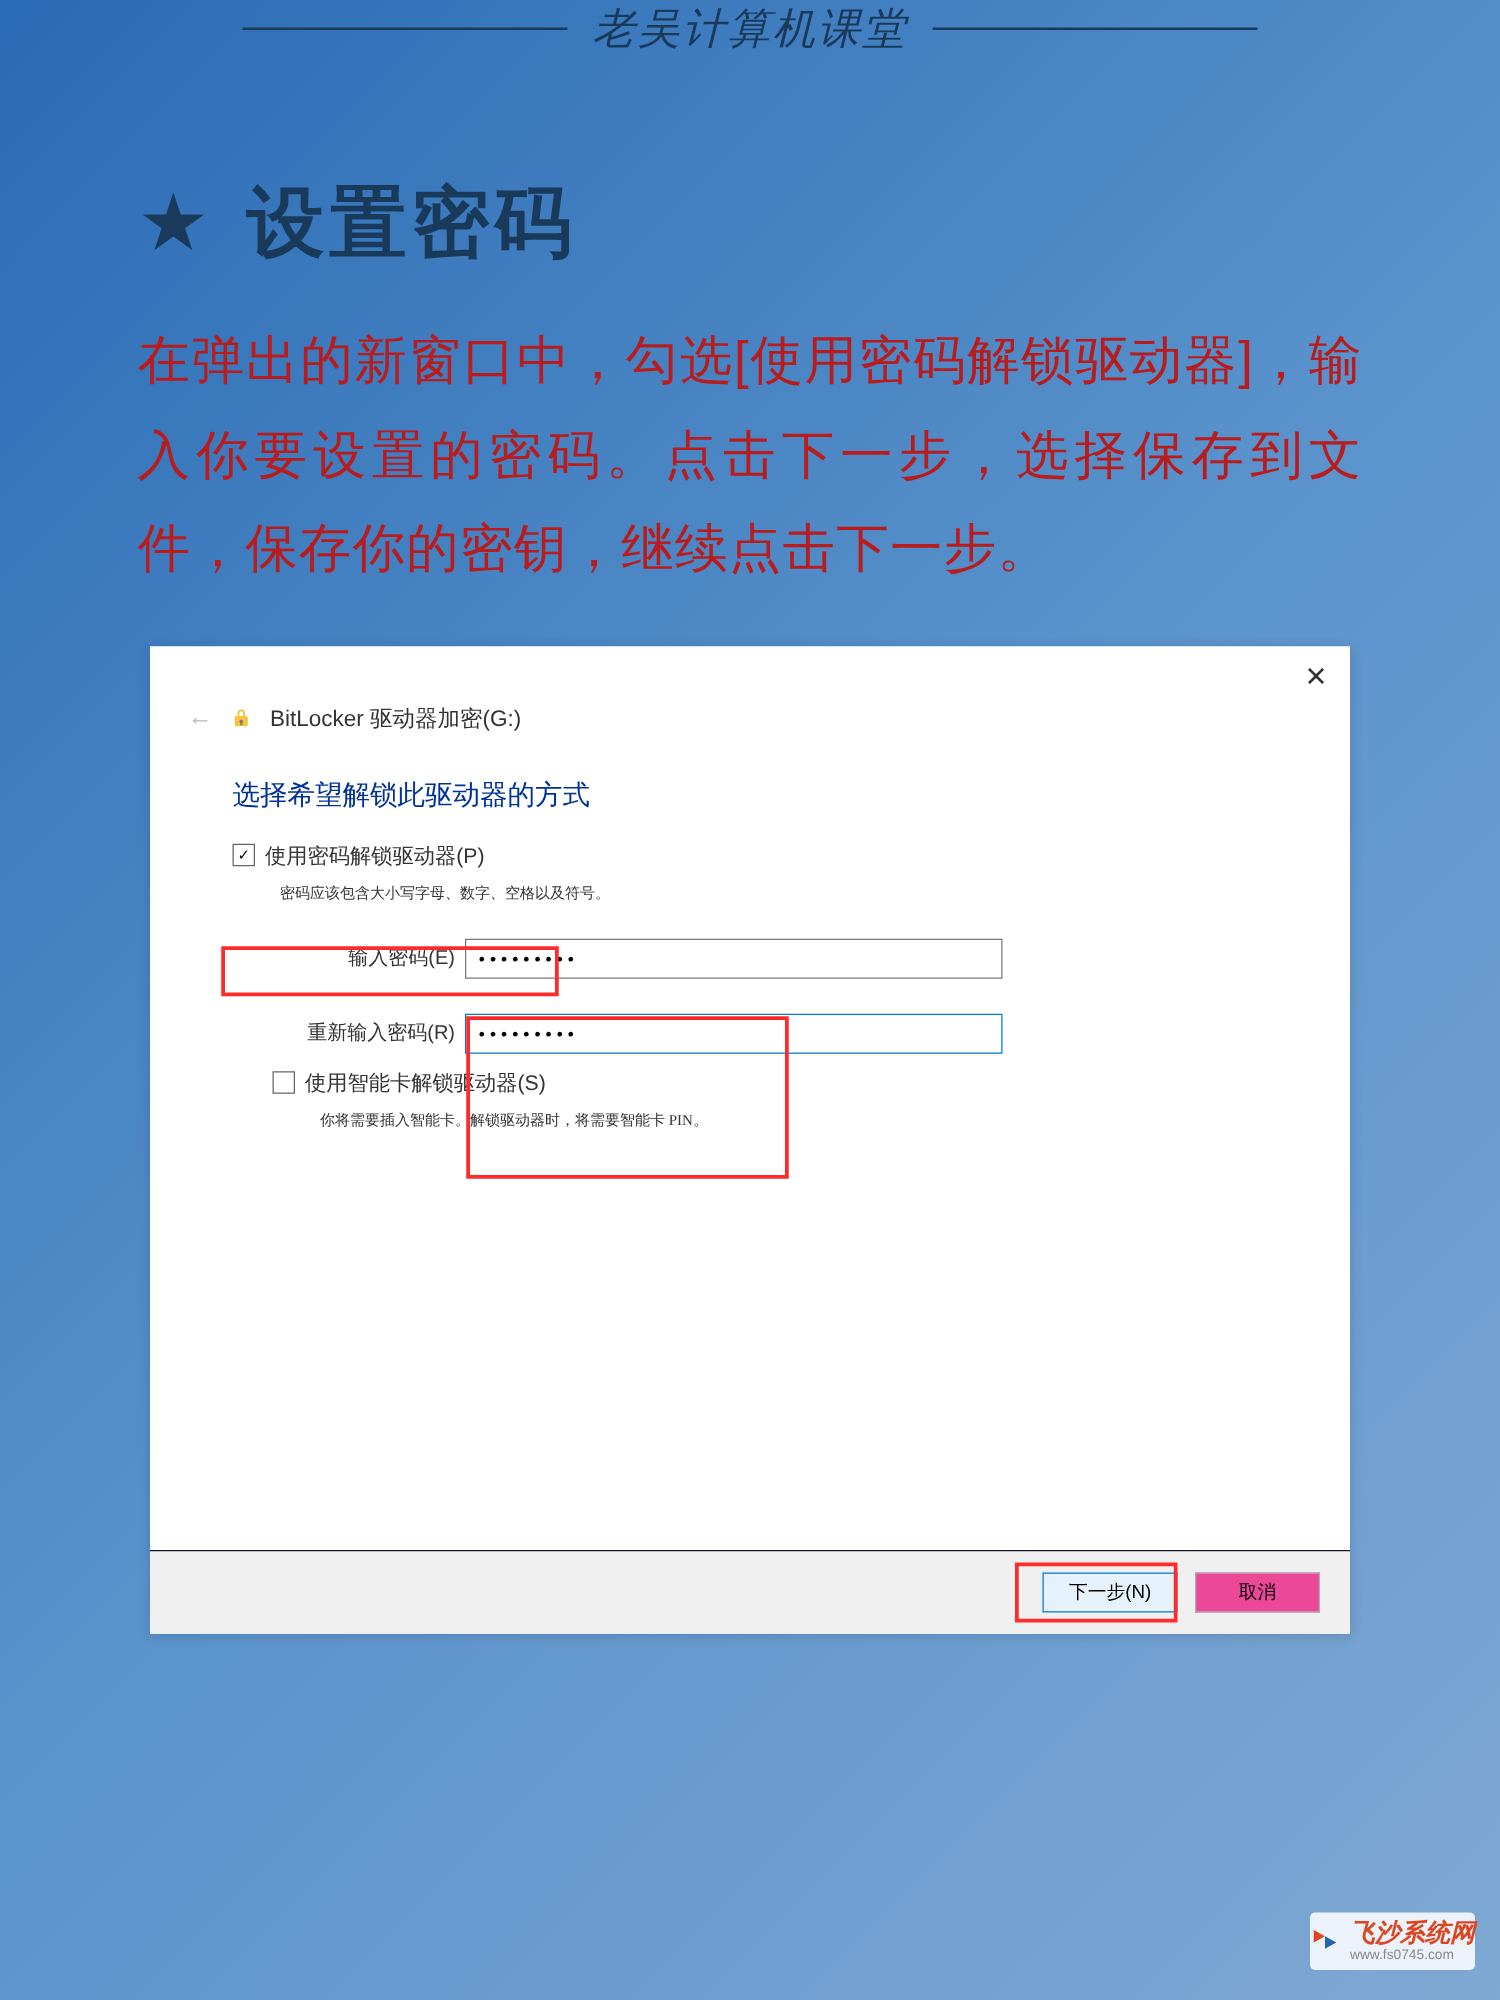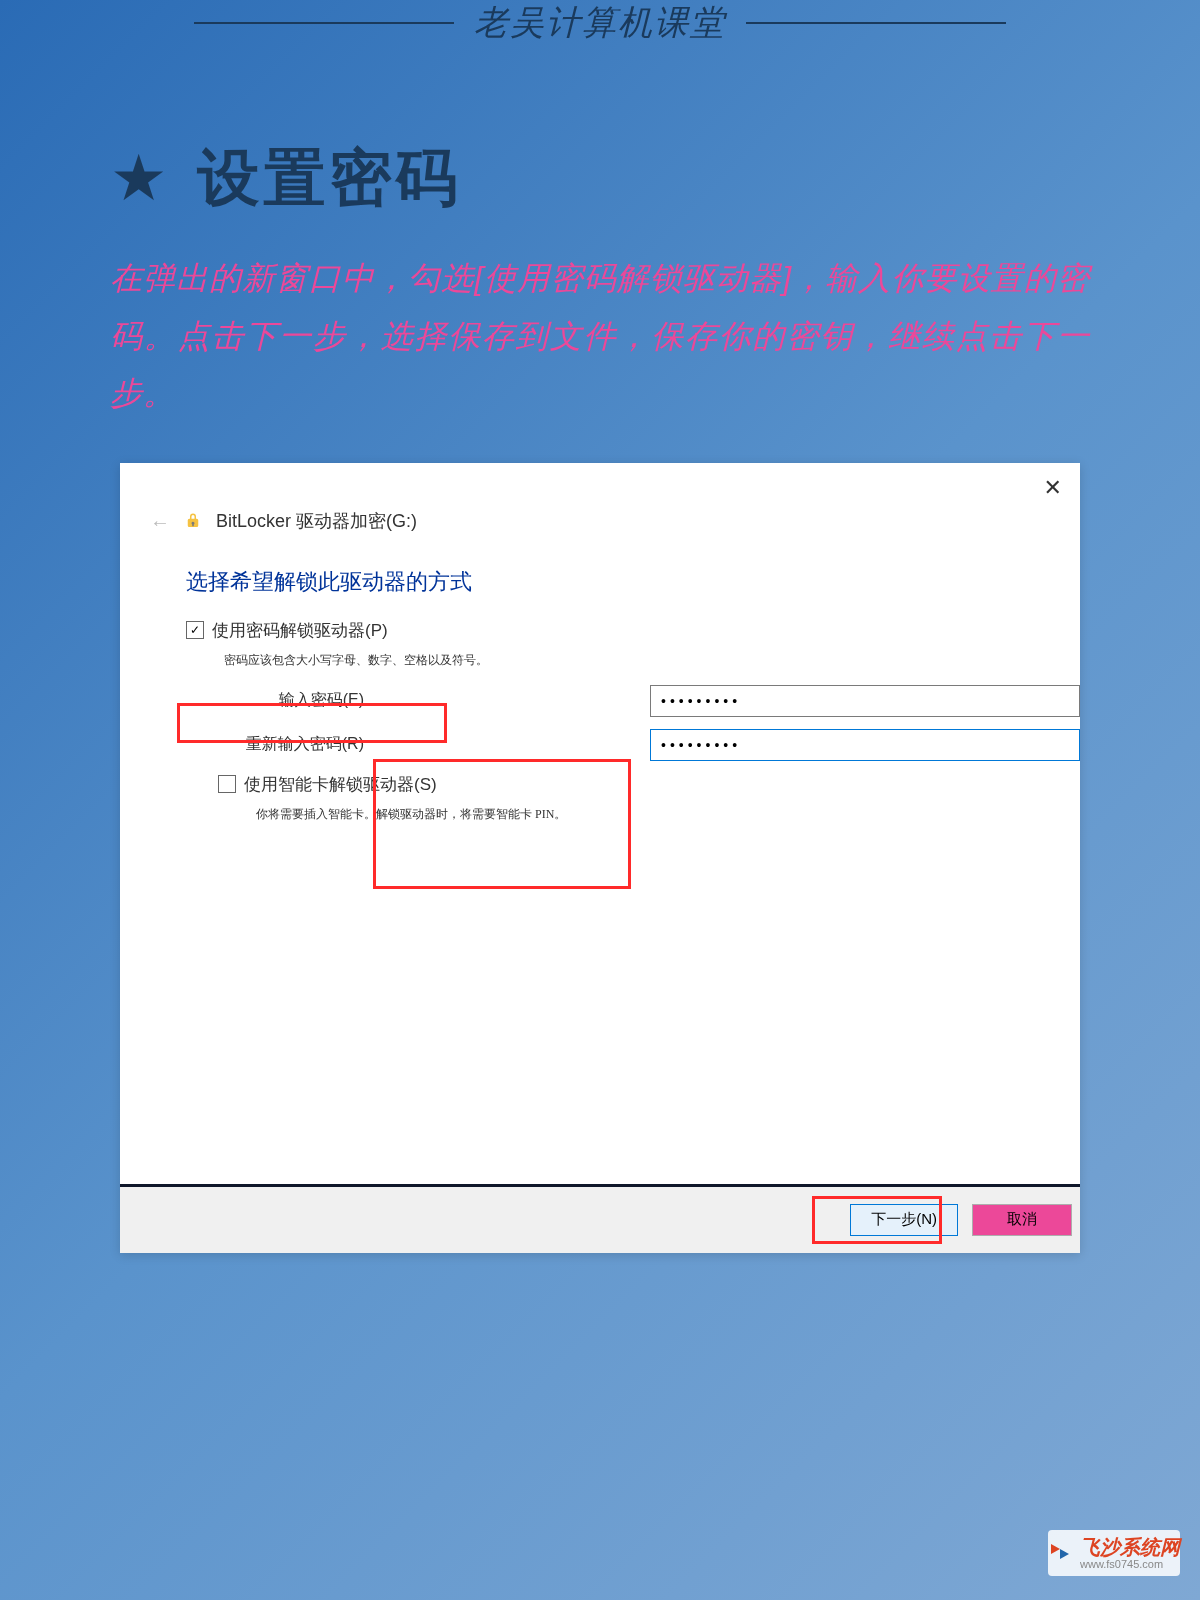--- a/index.html
+++ b/index.html
@@ -45,26 +45,25 @@
   }
   .section-title-text {
     color: #1a3a5c;
     font-size: 62px;
     font-weight: 700;
     letter-spacing: 4px;
   }
 
   .description {
     margin: 30px 110px 40px 110px;
-    color: #ec4899;
-    font-size: 32px;
+    color: #b91c1c;
+    font-size: 42px;
     line-height: 1.8;
     letter-spacing: 1px;
     text-align: justify;
-    font-style: italic;
   }
 
   .dialog {
     margin: 40px 120px 0 120px;
     background: #ffffff;
     width: 960px;
     height: 790px;
     box-shadow: 0 2px 10px rgba(0,0,0,0.15);
     position: relative;
     font-family: "Microsoft YaHei UI", "Segoe UI", sans-serif;
@@ -134,23 +133,22 @@
   .option-hint {
     margin: 10px 0 16px 104px;
     font-size: 12px;
     color: #333;
     font-family: Liberation Serif, serif;
   }
 
   .password-row {
     display: flex;
     align-items: center;
-    margin: 0 0 12px 104px;
+    margin: 28px 0 12px 104px;
     gap: 8px;
-    justify-content: space-between;
   }
   .password-label {
     width: 140px;
     text-align: right;
     font-size: 16px;
     color: #333;
   }
   .password-input {
     width: 430px;
     height: 32px;
@@ -166,26 +164,26 @@
   }
 
   .smartcard-section { margin-top: 5px; padding-left: 32px; }
 
   .footer {
     position: absolute;
     bottom: 0;
     left: 0;
     right: 0;
     height: 66px;
-    border-top: 3px solid #0f172a;
+    border-top: 1px solid #0f172a;
     background: #f0f0f0;
     display: flex;
     align-items: center;
     justify-content: flex-end;
-    padding-right: 8px;
+    padding-right: 24px;
     gap: 14px;
   }
   .btn {
     height: 32px;
     padding: 0 20px;
     border: 1px solid #adadad;
     background: #ec4899;
     font-size: 15px;
     cursor: pointer;
     display: inline-flex;

